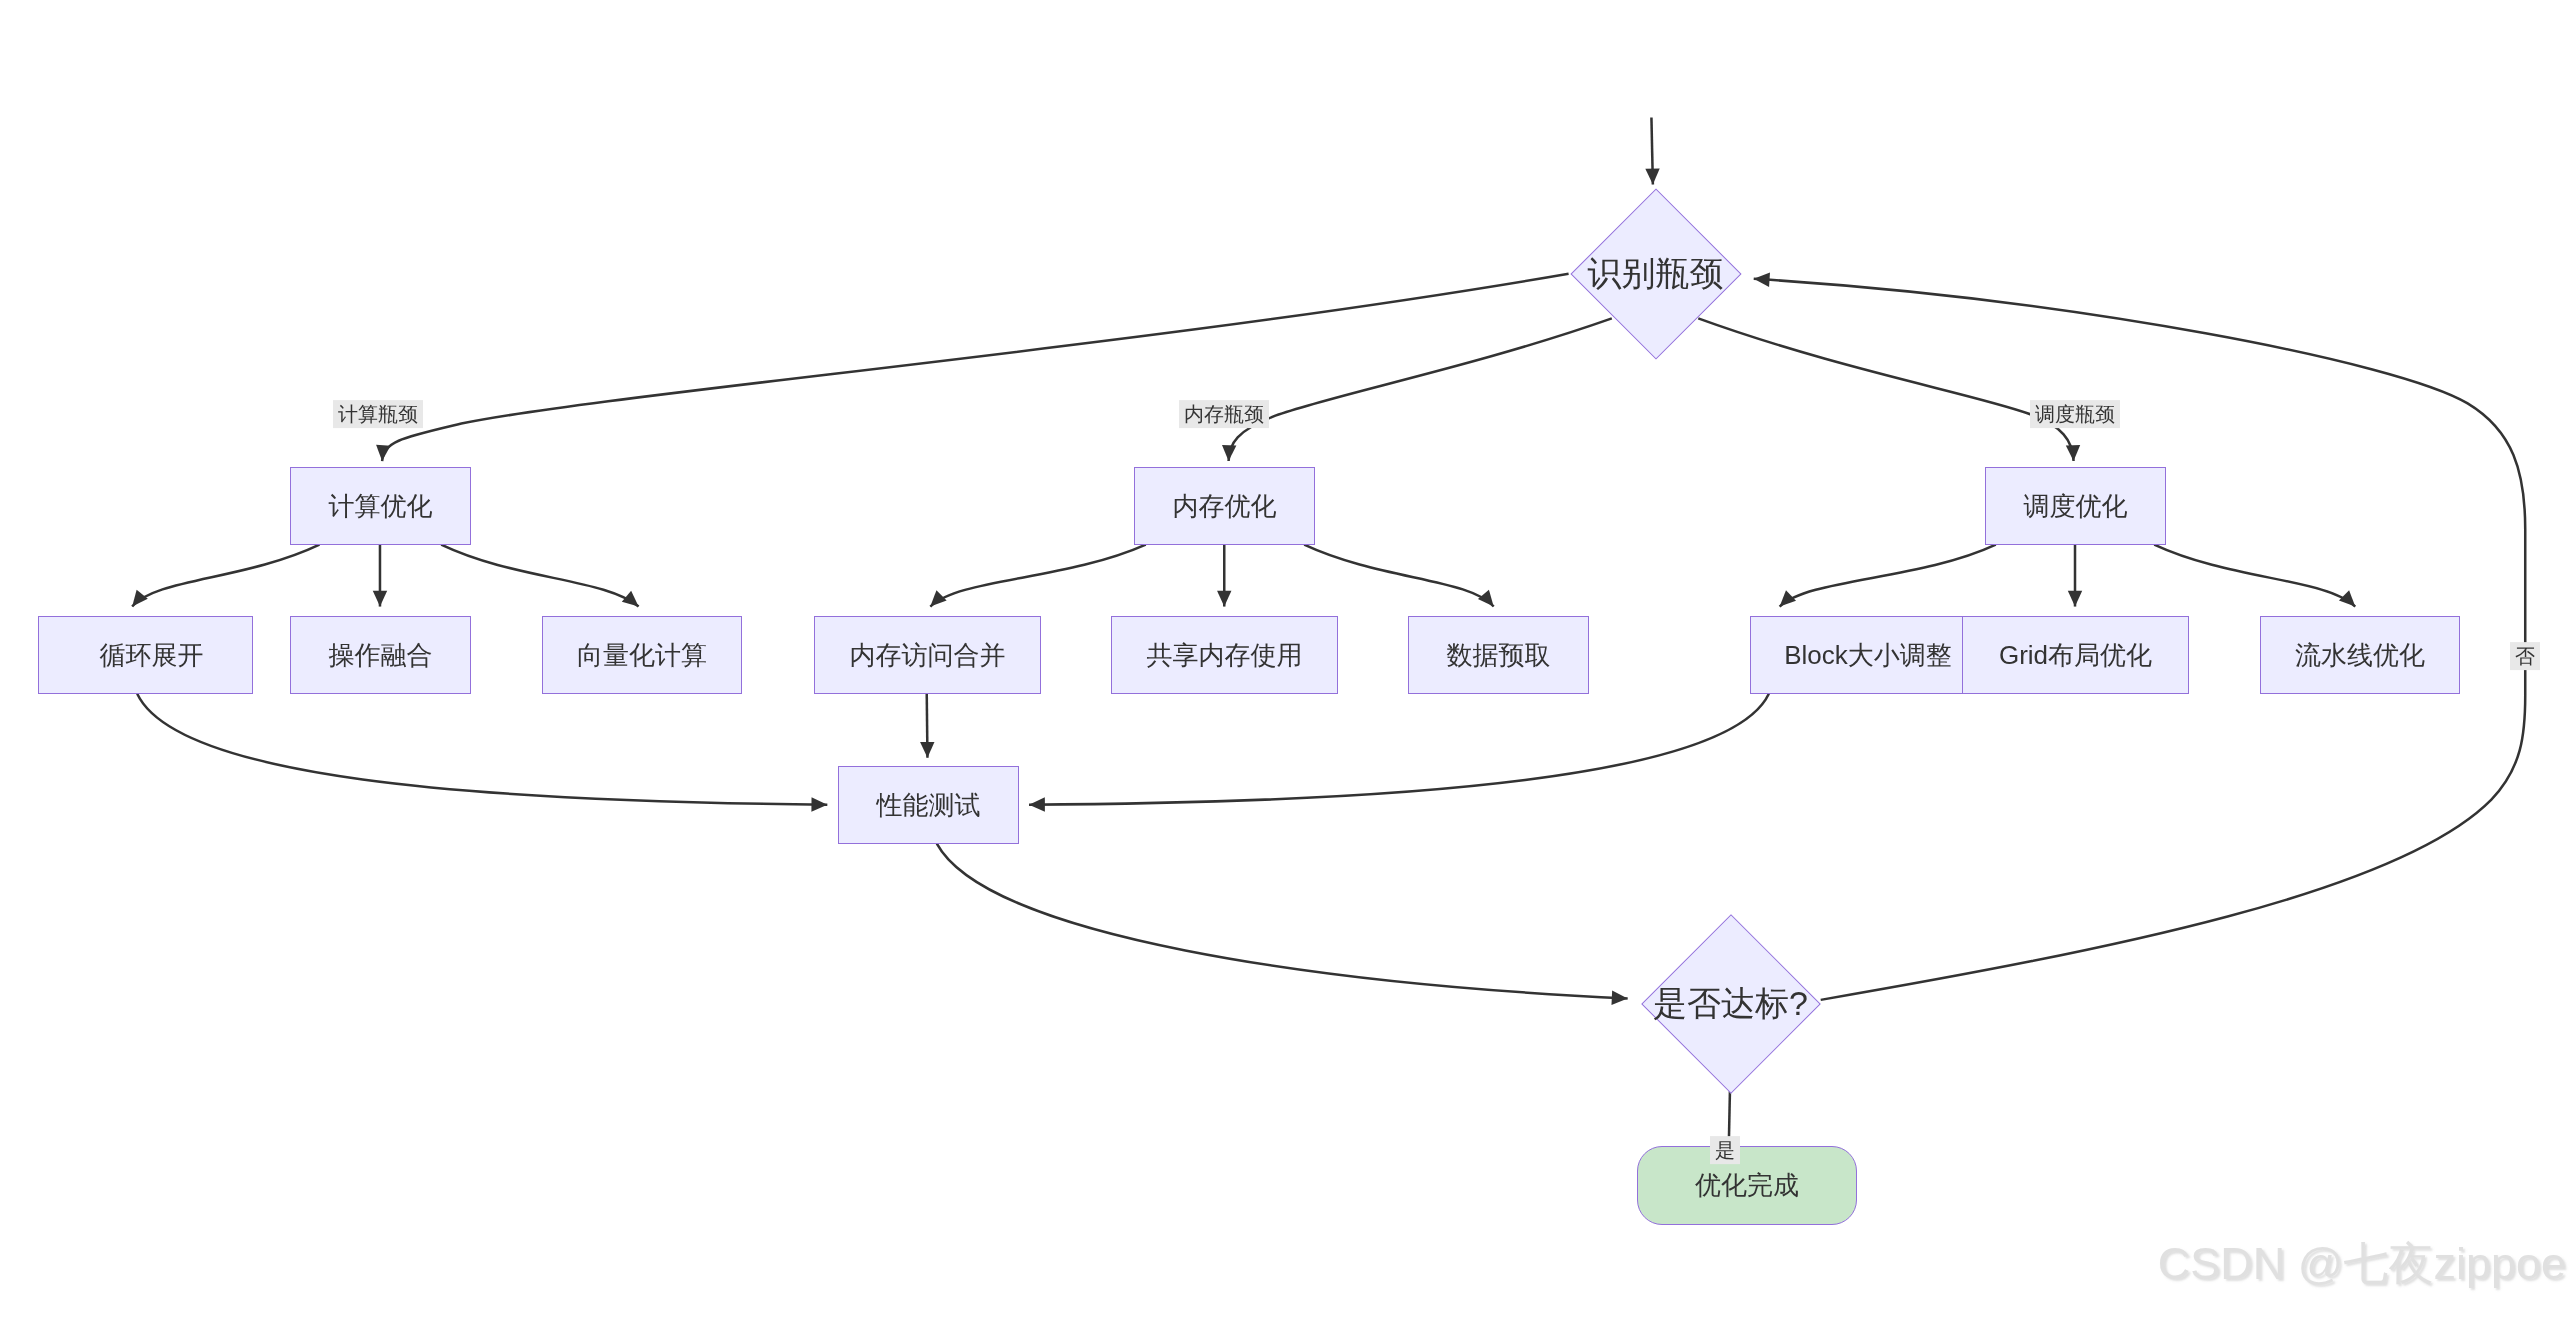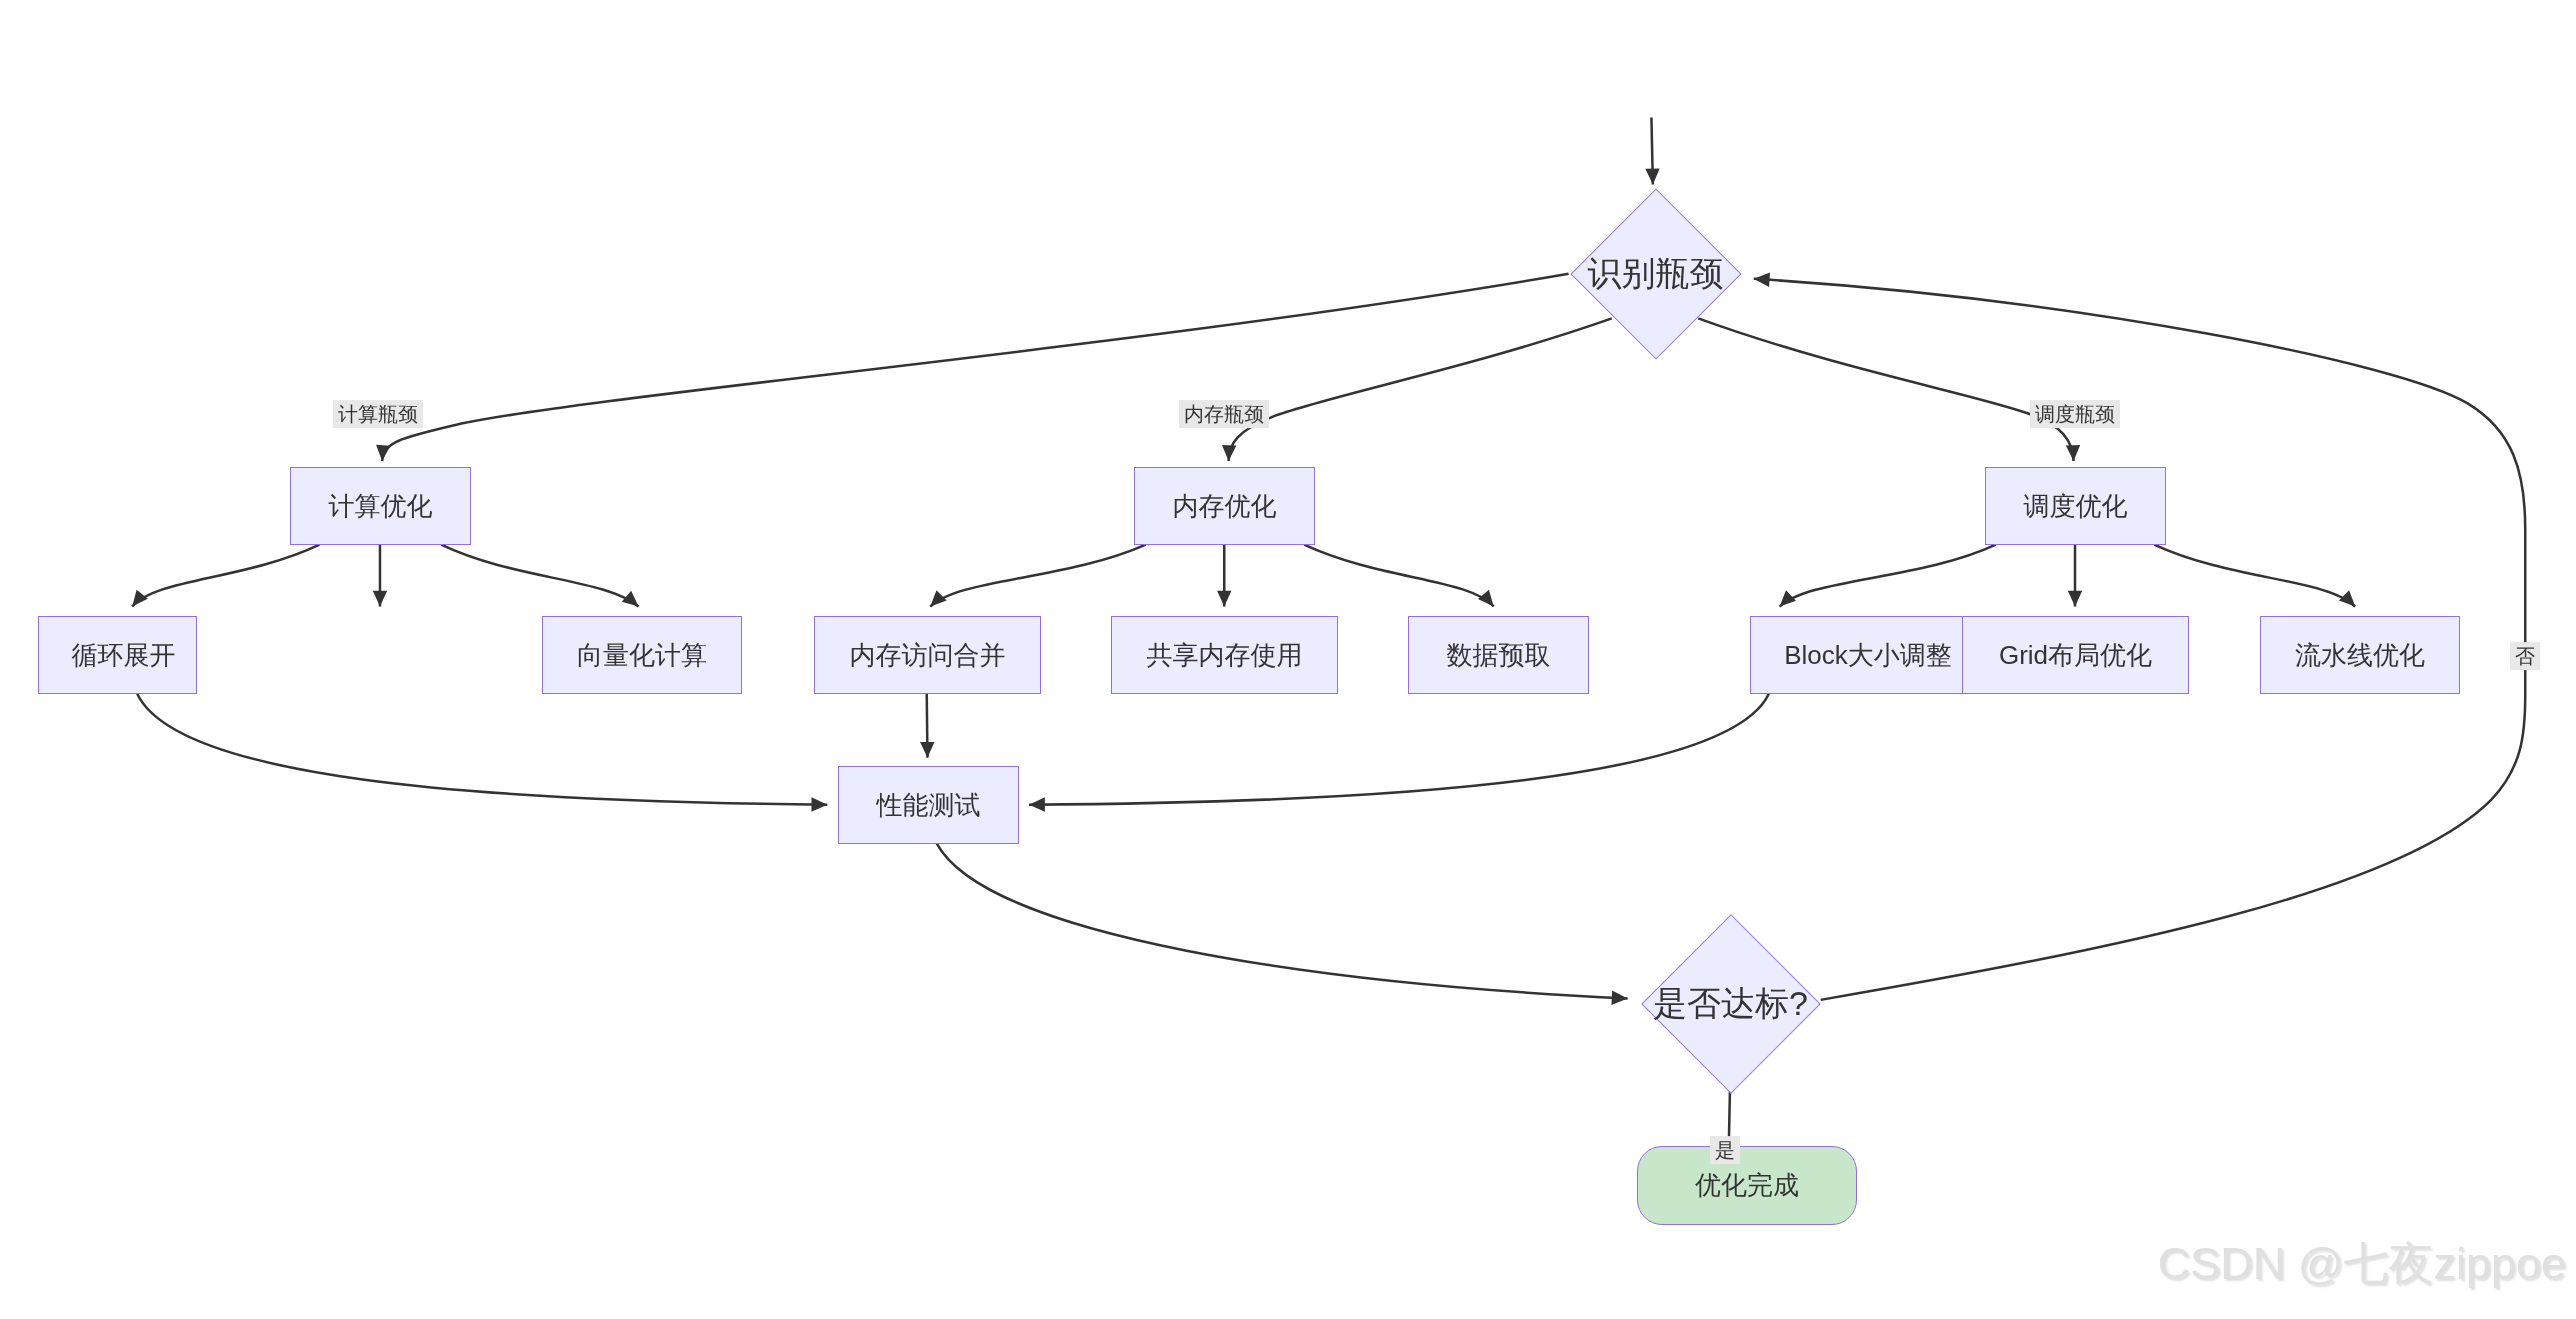--- a/index.html
+++ b/index.html
@@ -83,22 +83,25 @@
   <div class="node" style="left:290px;top:467px;width:181px;height:78px;">
     <span>计算优化</span>
   </div>
   <div class="node" style="left:1134px;top:467px;width:181px;height:78px;">
     <span>内存优化</span>
   </div>
   <div class="node" style="left:1985px;top:467px;width:181px;height:78px;">
     <span>调度优化</span>
   </div>
 
-  <div class="node" style="left:38px;top:616px;width:159px;height:78px;padding-left:12px;">
+  <div class="node" style="left:38px;top:616px;width:215px;height:78px;padding-left:12px;">
     <span>循环展开</span>
+  </div>
+  <div class="node" style="left:290px;top:616px;width:181px;height:78px;">
+    <span>操作融合</span>
   </div>
   <div class="node" style="left:542px;top:616px;width:200px;height:78px;">
     <span>向量化计算</span>
   </div>
   <div class="node" style="left:814px;top:616px;width:227px;height:78px;">
     <span>内存访问合并</span>
   </div>
   <div class="node" style="left:1111px;top:616px;width:227px;height:78px;">
     <span>共享内存使用</span>
   </div>

